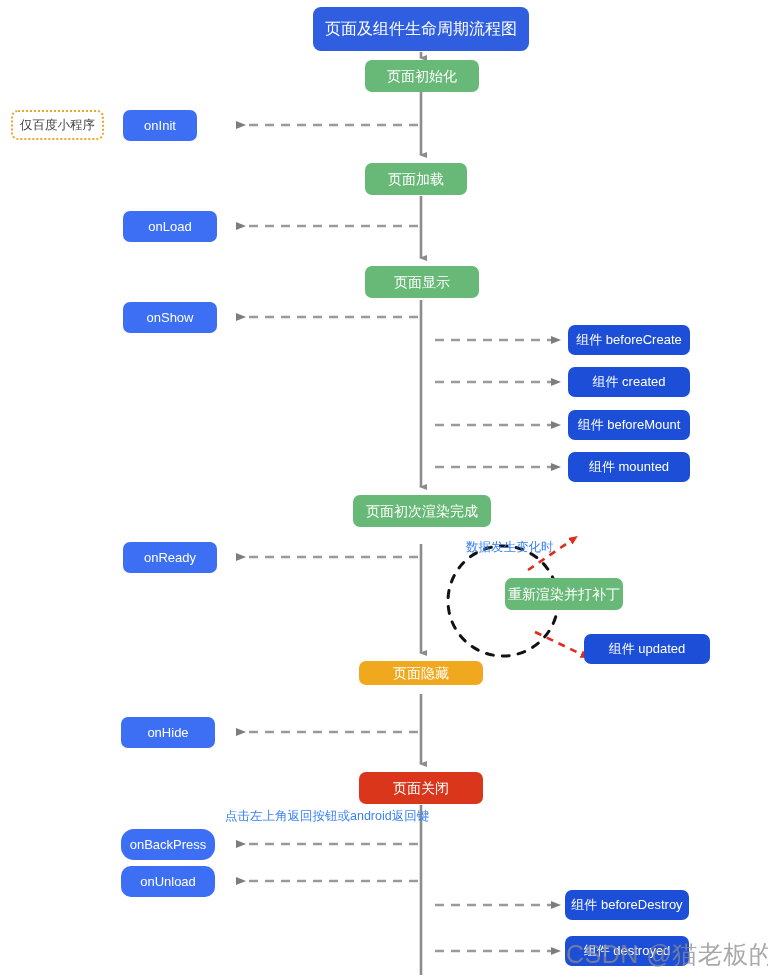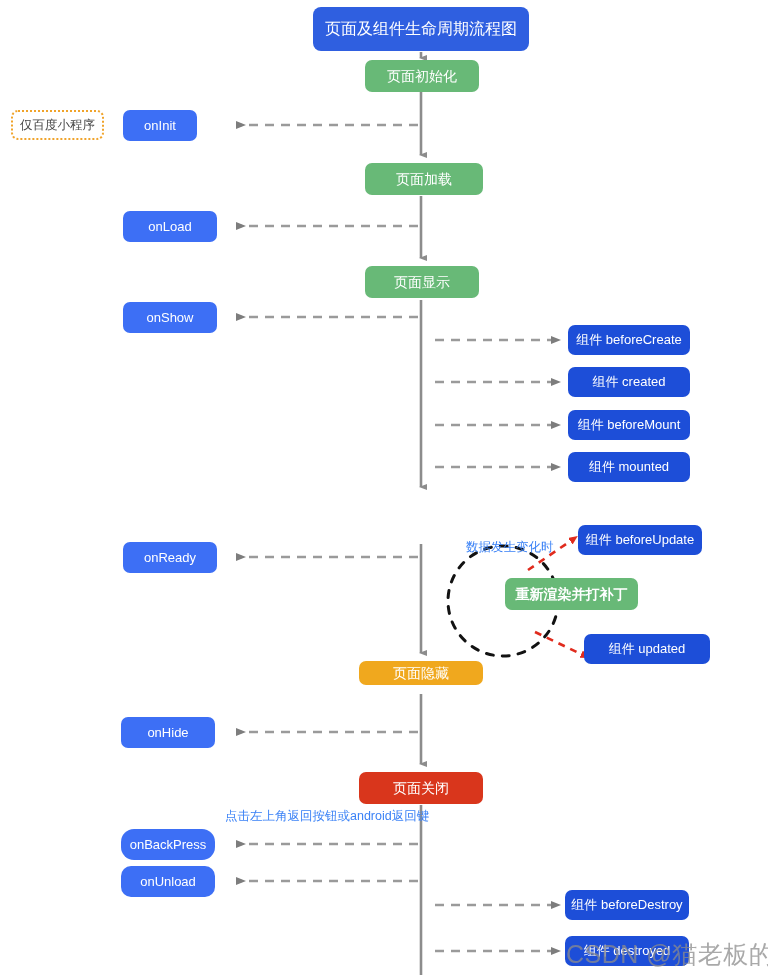--- a/index.html
+++ b/index.html
@@ -131,30 +131,31 @@
     <g stroke="#e02b1d" stroke-width="2.6" stroke-dasharray="7,6" fill="none">
       <line x1="528" y1="570" x2="572" y2="540" marker-end="url(#arrow-red)"></line>
       <line x1="535" y1="632" x2="583" y2="655" marker-end="url(#arrow-red)"></line>
     </g>
   </svg>
 
   <div class="node node-title" style="left:313px; top:7px; width:216px; height:44px;">页面及组件生命周期流程图</div>
 
   <div class="node node-green" style="left:365px; top:60px; width:114px; height:32px;">页面初始化</div>
 
-  <div class="node node-green" style="left:365px; top:163px; width:118px; height:32px;">页面加载</div>
+  <div class="node node-green" style="left:365px; top:163px; width:102px; height:32px;">页面加载</div>
 
   <div class="node node-green" style="left:365px; top:266px; width:114px; height:32px;">页面显示</div>
 
+  <div class="node node-green" style="left:353px; top:495px; width:138px; height:32px;">页面初次渲染完成</div>
 
   <div class="node node-orange" style="left:359px; top:661px; width:124px; height:24px;">页面隐藏</div>
 
   <div class="node node-red" style="left:359px; top:772px; width:124px; height:32px;">页面关闭</div>
 
-  <div class="node node-green" style="left:505px; top:578px; width:133px; height:32px;font-weight:bold;">重新渲染并打补丁</div>
+  <div class="node node-green" style="left:505px; top:578px; width:118px; height:32px;">重新渲染并打补丁</div>
 
   <div class="node node-hook" style="left:123px; top:110px; width:74px; height:31px;">onInit</div>
 
   <div class="node node-hook" style="left:123px; top:211px; width:94px; height:31px;">onLoad</div>
 
   <div class="node node-hook" style="left:123px; top:302px; width:94px; height:31px;">onShow</div>
 
   <div class="node node-hook" style="left:123px; top:542px; width:94px; height:31px;">onReady</div>
 
   <div class="node node-hook" style="left:121px; top:717px; width:94px; height:31px;">onHide</div>
@@ -164,21 +165,20 @@
   <div class="node node-hook" style="left:121px; top:866px; width:94px; height:31px;border-radius:10px;">onUnload</div>
 
   <div class="node node-comp" style="left:568px; top:325px; width:122px; height:30px;">组件 beforeCreate</div>
 
   <div class="node node-comp" style="left:568px; top:367px; width:122px; height:30px;">组件 created</div>
 
   <div class="node node-comp" style="left:568px; top:410px; width:122px; height:30px;">组件 beforeMount</div>
 
   <div class="node node-comp" style="left:568px; top:452px; width:122px; height:30px;">组件 mounted</div>
 
-  <div class="node node-comp" style="left:578px; top:525px; width:124px; height:30px;">组件 beforeUpdate</div>
 
   <div class="node node-comp" style="left:584px; top:634px; width:126px; height:30px;">组件 updated</div>
 
   <div class="node node-comp" style="left:565px; top:890px; width:124px; height:30px;">组件 beforeDestroy</div>
 
   <div class="node node-comp" style="left:565px; top:936px; width:124px; height:30px;">组件 destroyed</div>
 
   <div class="note-box" style="left:11px; top:110px; width:93px; height:30px;">仅百度小程序</div>
 
   <div class="edge-label" style="left:466px; top:539px;">数据发生变化时</div>

